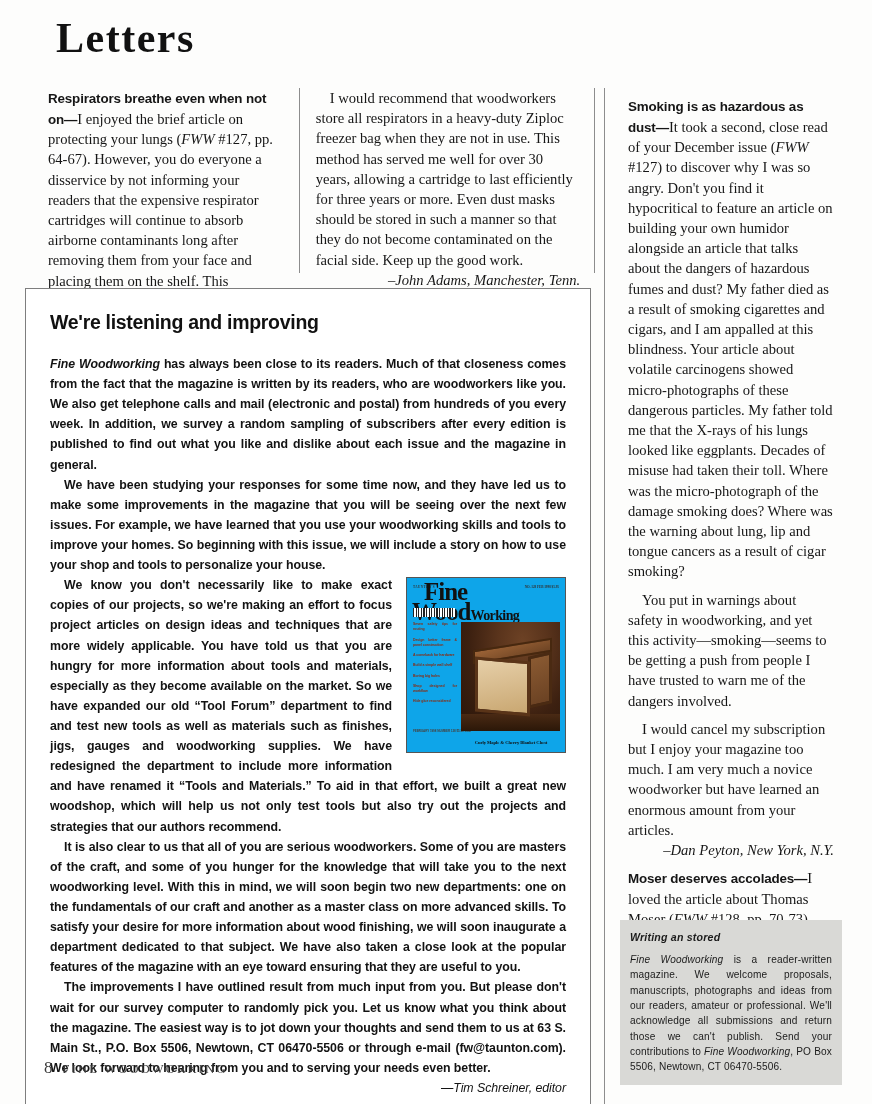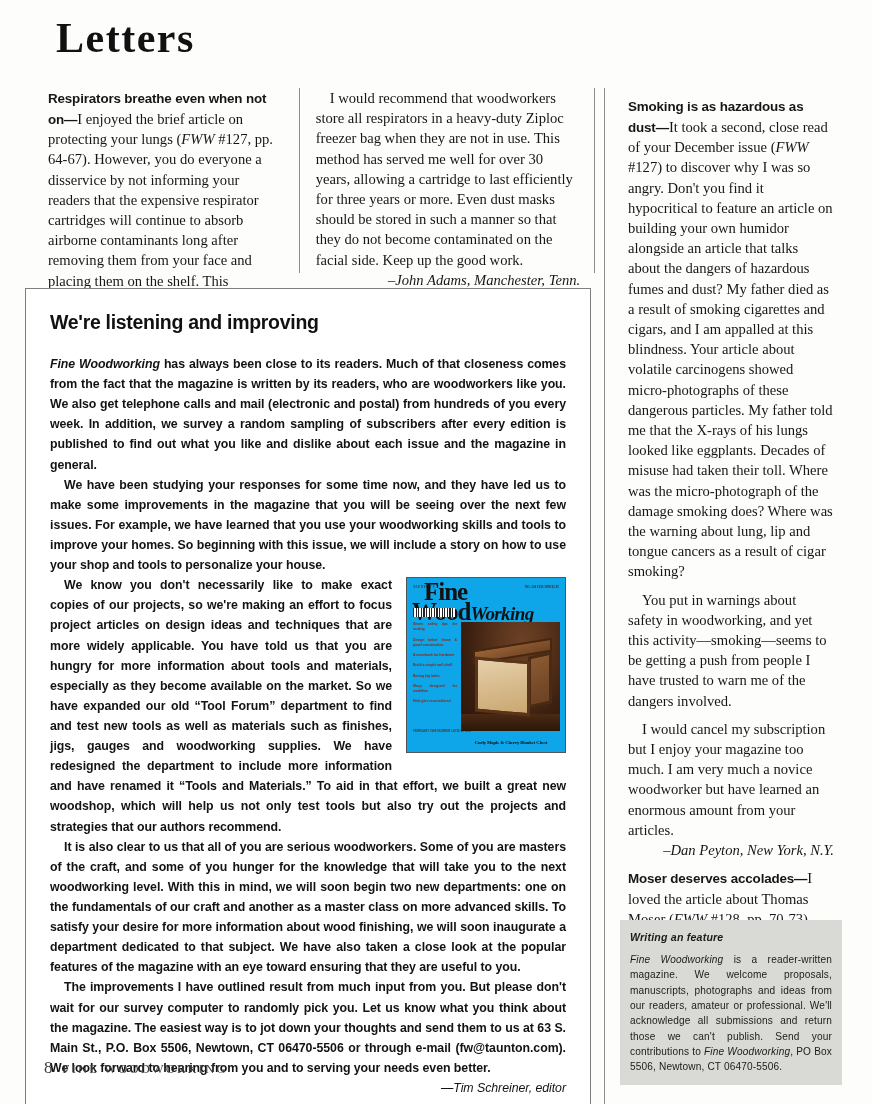--- a/index.html
+++ b/index.html
@@ -181,21 +181,21 @@
     font-size: 3.2px; letter-spacing: .4px; color: #333;
   }
   .cov-title {
     position: absolute; left: 13px; top: 0px;
     font-size: 25px; font-weight: 700; line-height: .78;
     letter-spacing: -1px; color: #111;
     font-family: "Liberation Serif", serif;
   }
   .cov-title .l2 { display:block; margin-left:-12px; }
   .cov-title .wk {
-    font-size: 19px; letter-spacing: -0.6px; font-style: italic;
+    font-size: 14px; letter-spacing: -0.6px;
   }
   .cov-barcode {
     position: absolute; left: 2px; top: 26px;
     width: 42px; height: 9px;
     background: repeating-linear-gradient(90deg,#222 0 1.2px,#fff 1.2px 2.6px);
   }
   .cov-price {
     position:absolute; right:2px; top:3px;
     font-size:3.4px; text-align:right; color:#333; line-height:1.25;
   }
@@ -289,21 +289,21 @@
     <p class="indent"><span>I would cancel my subscription but I enjoy your magazine too much. I am very much a novice woodworker but have learned an enormous amount from your articles.</span><span class="sig" style="display:inline; float:right; padding-left:16px;">–Dan Peyton, New York, N.Y.</span></p>
 
     <div class="gap"></div>
 
     <p><span class="lede">Moser deserves accolades—</span><span>I loved the article about Thomas Moser (</span><em>FWW</em><span> #128, pp. 70-73). One of the first guidelines I give my students is that furniture is art by coincidence only. Try to make it art on purpose and you end up with something ridiculous. Furniture must be useful. Pretty, graceful, well-proportioned, but useful above all.</span></p>
     <p class="indent">Moser's company makes high-quality furniture that is useful, nice to look at and well-made. It puts that low-end junk from North Carolina to shame. Why is it an issue that he produces it using efficient methods? Conscientious woodworkers should applaud him.</p>
 
   </div>
 
   <div class="gray-box">
-    <h4>Writing an feature</h4>
+    <h4>Writing an stored</h4>
     <p><em>Fine Woodworking</em><span> is a reader-written magazine. We welcome proposals, manuscripts, photographs and ideas from our readers, amateur or professional. We'll acknowledge all submissions and return those we can't publish. Send your contributions to </span><em>Fine Woodworking</em><span>, PO Box 5506, Newtown, CT 06470-5506.</span></p>
   </div>
 
   <div class="feature-box">
     <h2 class="feature-title">We're listening and improving</h2>
 
     <div class="feature-body">
 
       <p><em class="i">Fine Woodworking</em><span> has always been close to its readers. Much of that closeness comes from the fact that the magazine is written by its readers, who are woodworkers like you. We also get telephone calls and mail (electronic and postal) from hundreds of you every week. In addition, we survey a random sampling of subscribers after every edition is published to find out what you like and dislike about each issue and the magazine in general.</span></p>
 

